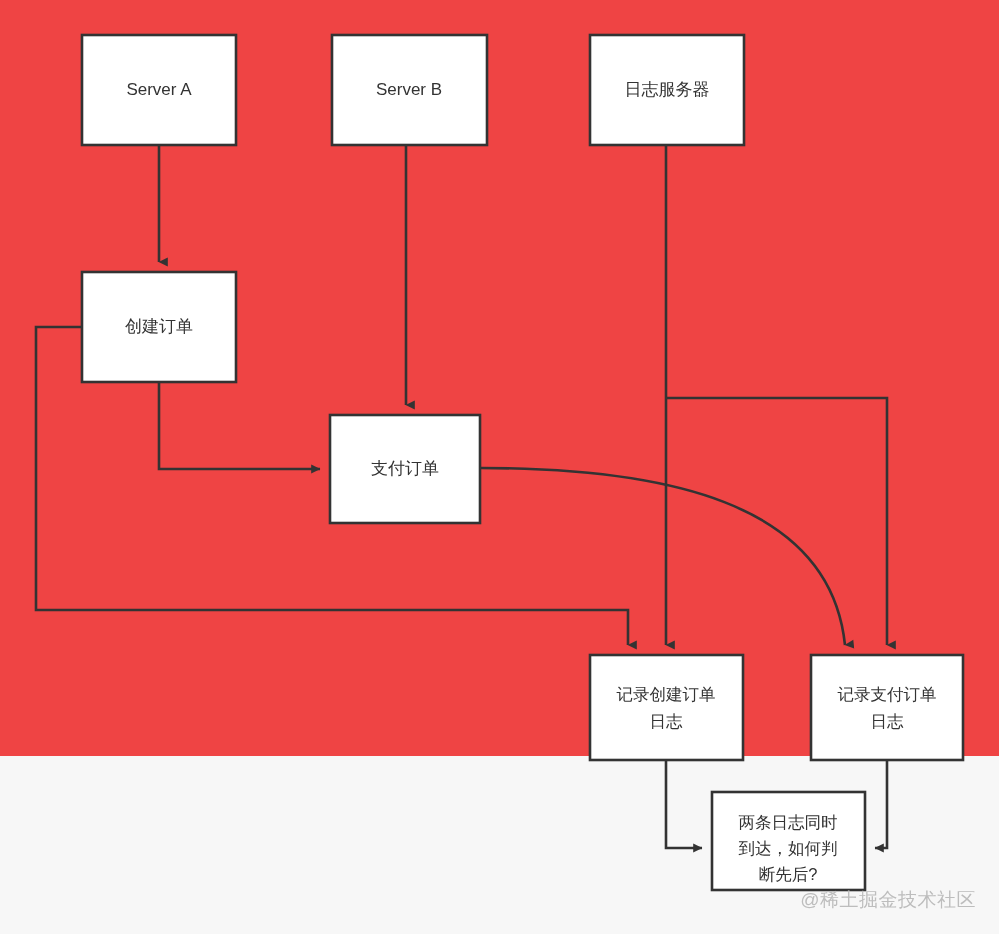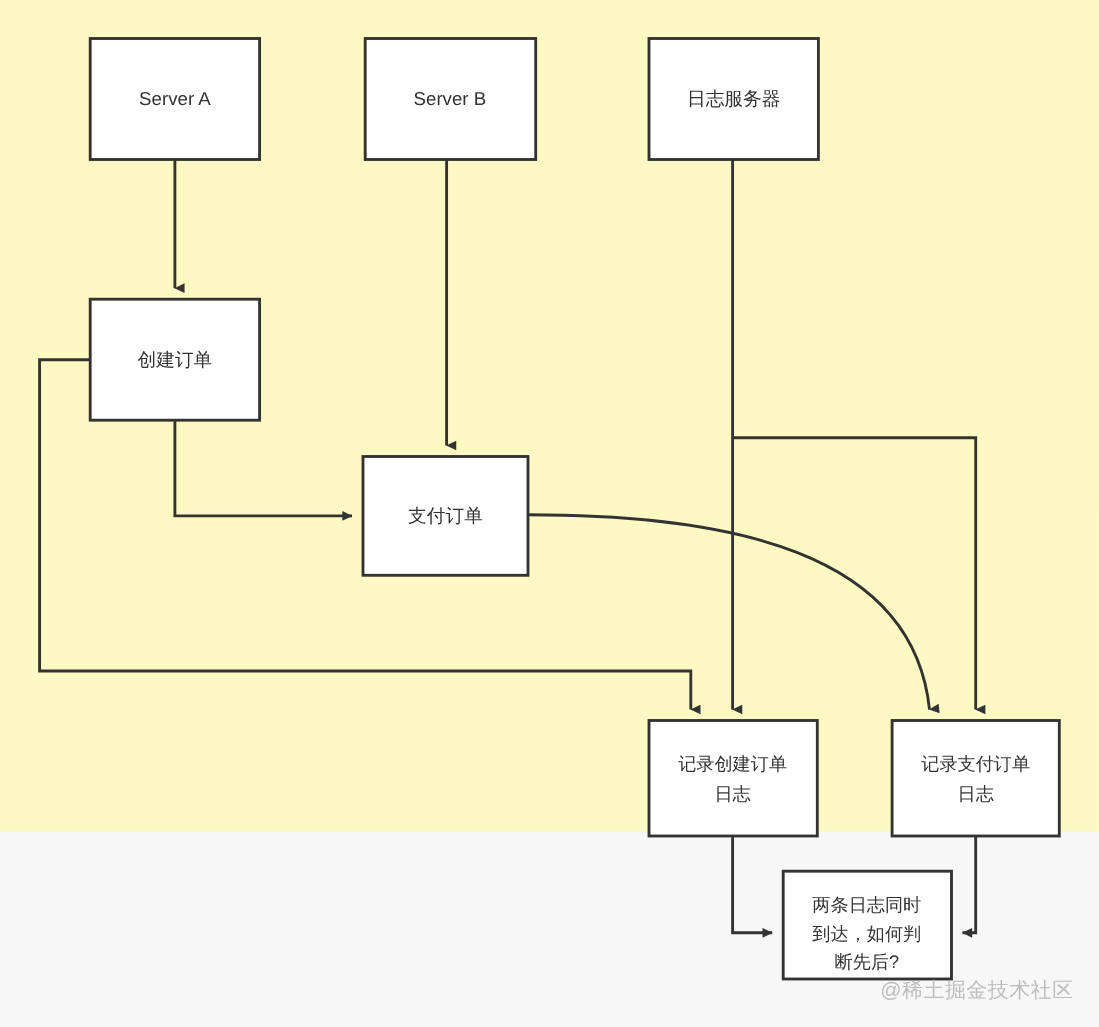--- a/index.html
+++ b/index.html
@@ -14,21 +14,21 @@
     font-family: "Liberation Sans", "DejaVu Sans", sans-serif;
     overflow: hidden;
     position: relative;
   }
   #diagram-root {
     position: absolute;
     left: 0;
     top: 0;
     width: 999px;
     height: 756px;
-    background: #fef9c3;
+    background: #ef4444;
   }
   svg#flow-svg {
     position: absolute;
     left: 0;
     top: 0;
     width: 999px;
     height: 934px;
     display: block;
   }
   .node-rect {

